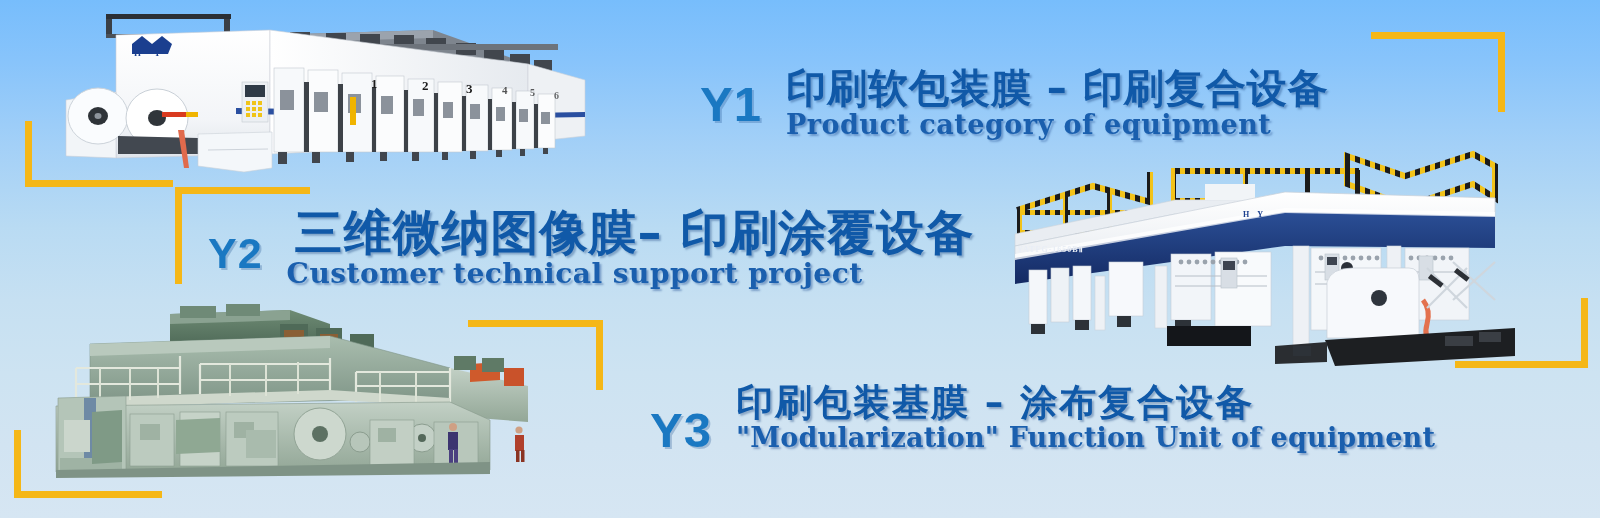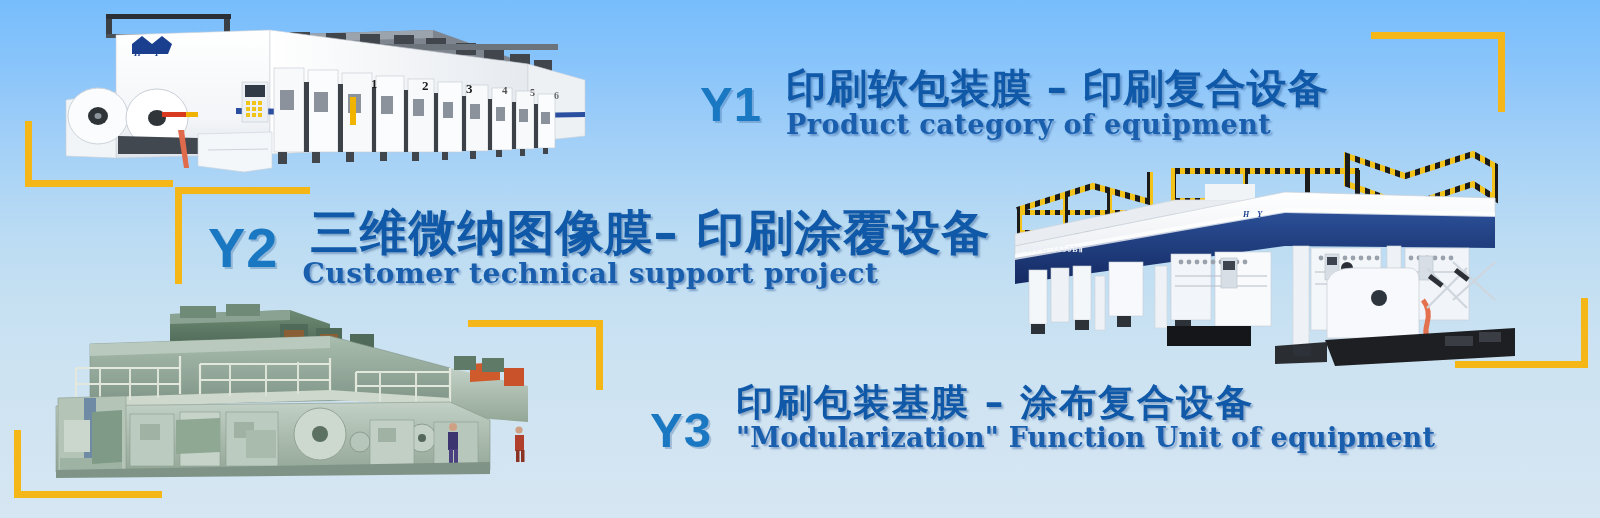--- a/index.html
+++ b/index.html
@@ -64,21 +64,21 @@
   }
 
   
   #block1{left:700px;top:66px;}
   #block1 .ycode{font-size:49px;margin-right:24px;margin-top:14px;}
   #block1 .cn{font-size:40px;letter-spacing:1px;}
   #block1 .en{font-size:27px;letter-spacing:.5px;margin-top:-1px;}
 
   
   #block2{left:208px;top:206px;}
-  #block2 .ycode{font-size:56px;margin-right:24px;margin-top:14px;}
+  #block2 .ycode{font-size:43px;margin-right:24px;margin-top:26px;}
   #block2 .cn{font-size:48px;letter-spacing:1px;margin-left:8px;}
   #block2 .en{font-size:28px;letter-spacing:.5px;margin-top:-1px;}
 
   
   #block3{left:650px;top:382px;}
   #block3 .ycode{font-size:49px;margin-right:24px;margin-top:24px;}
   #block3 .cn{font-size:37px;letter-spacing:2px;}
   #block3 .en{font-size:27px;letter-spacing:.2px;margin-top:0px;}
 
   
@@ -99,21 +99,20 @@
     font-weight:bold;
     color:#1c1c1c;
     white-space:nowrap;
   }
   .mlogo{
     position:absolute;
     font-family:"Liberation Serif",serif;
     font-weight:bold;
     color:#1b3f8f;
     white-space:nowrap;
-    font-style:italic;
   }
 </style>
 </head>
 <body>
 
 <div id="banner">
 
   <div class="machine" id="machine1">
     <svg viewBox="0 0 545 170" width="545" height="170" xmlns="http://www.w3.org/2000/svg">
       <defs>

